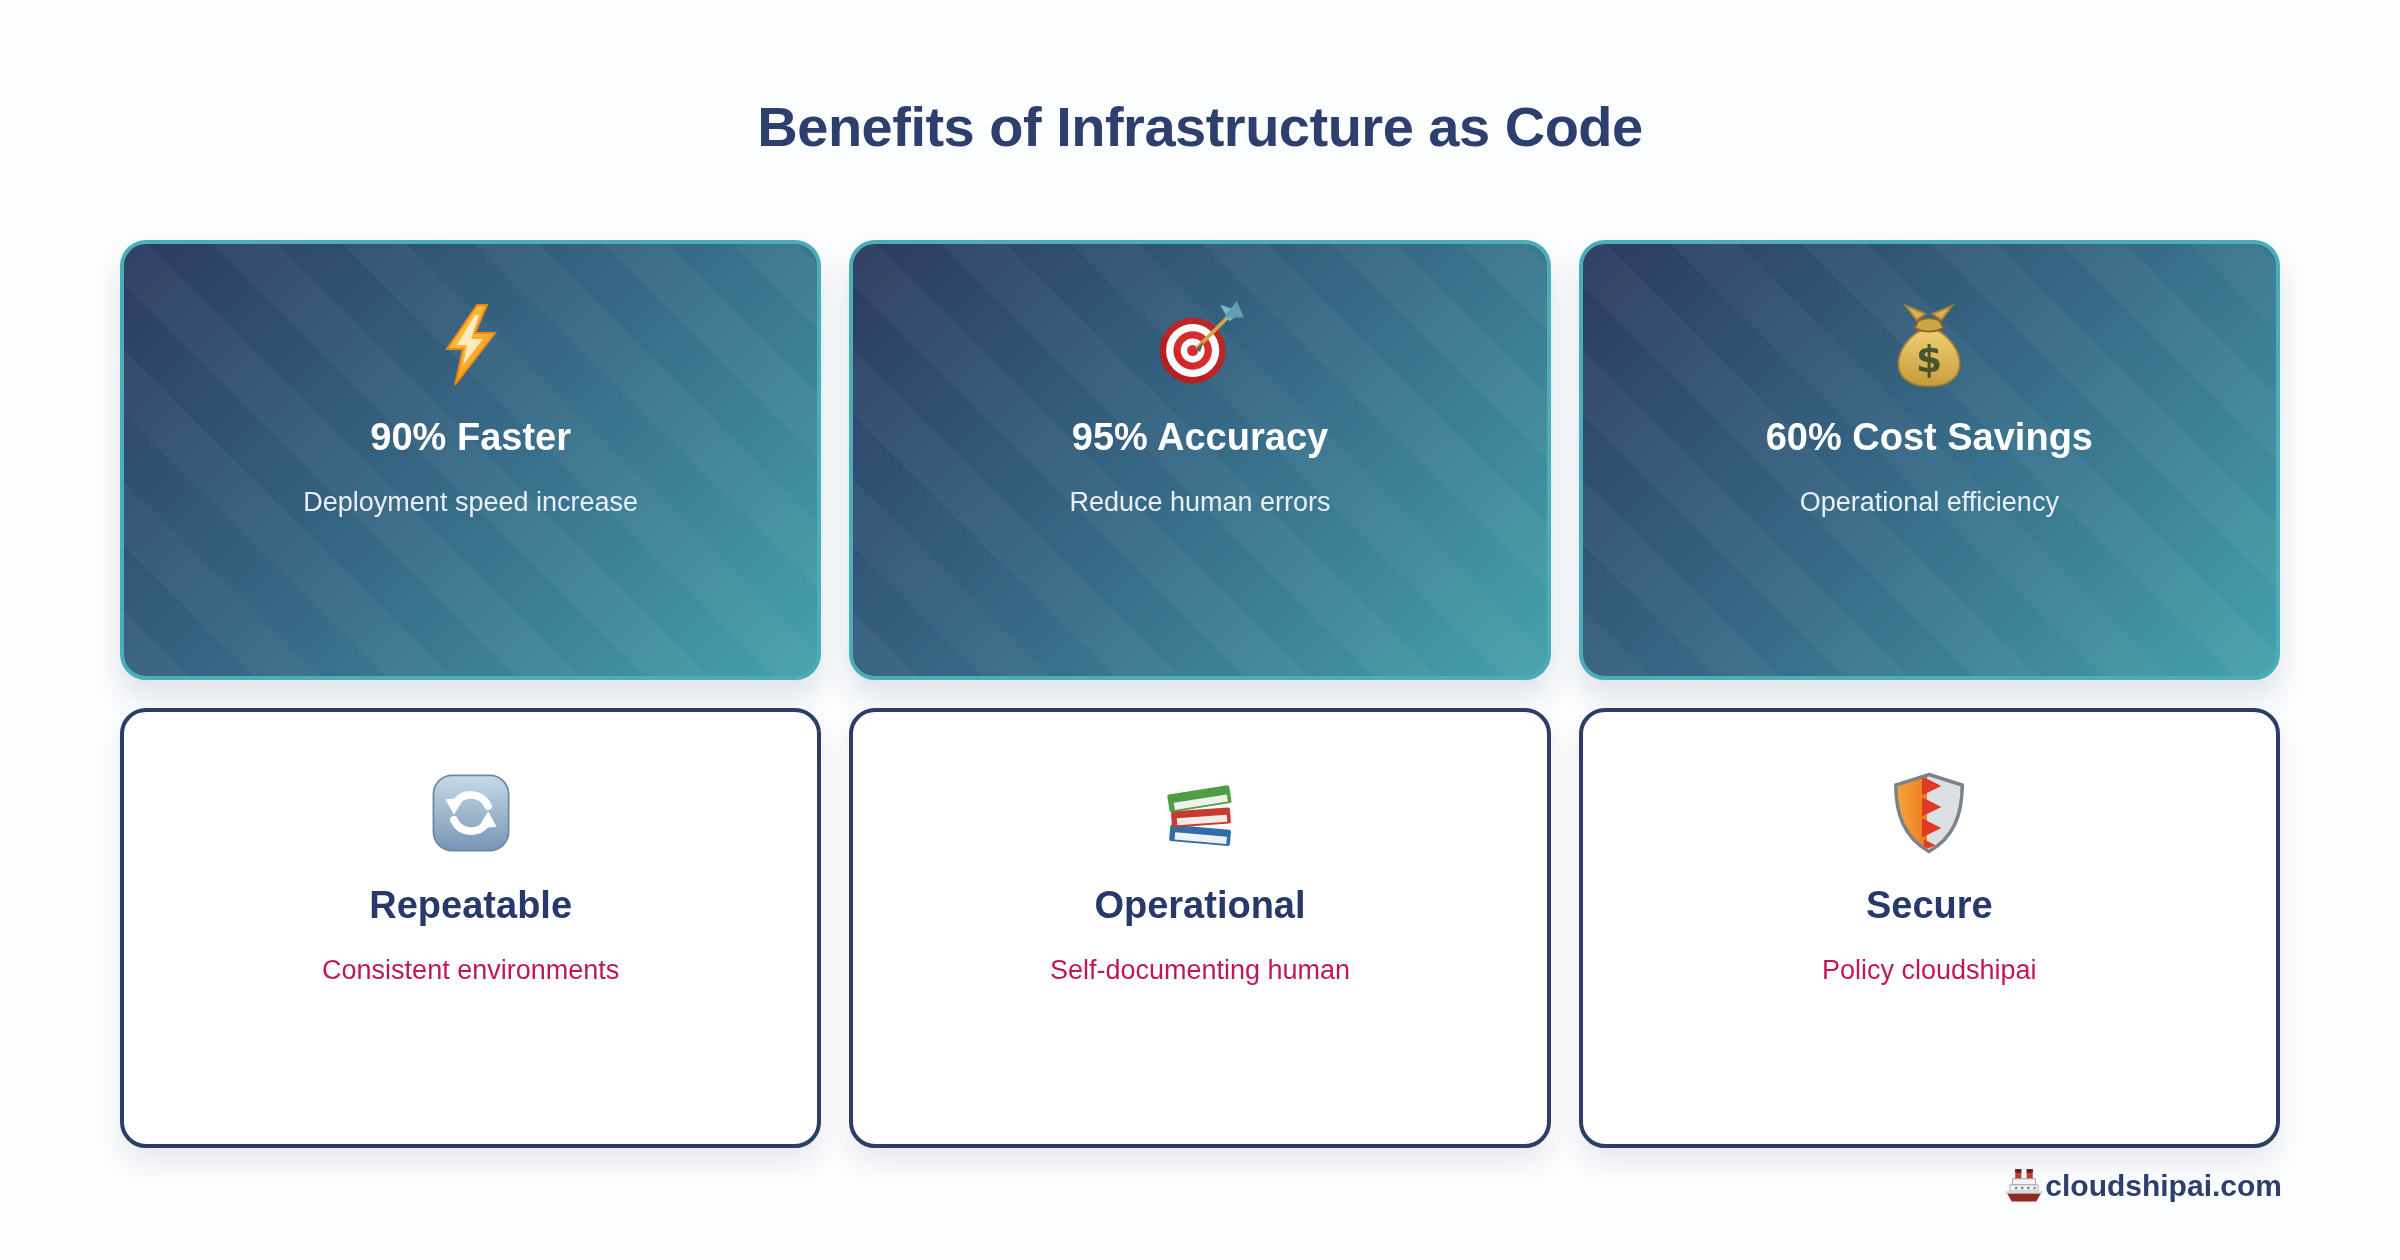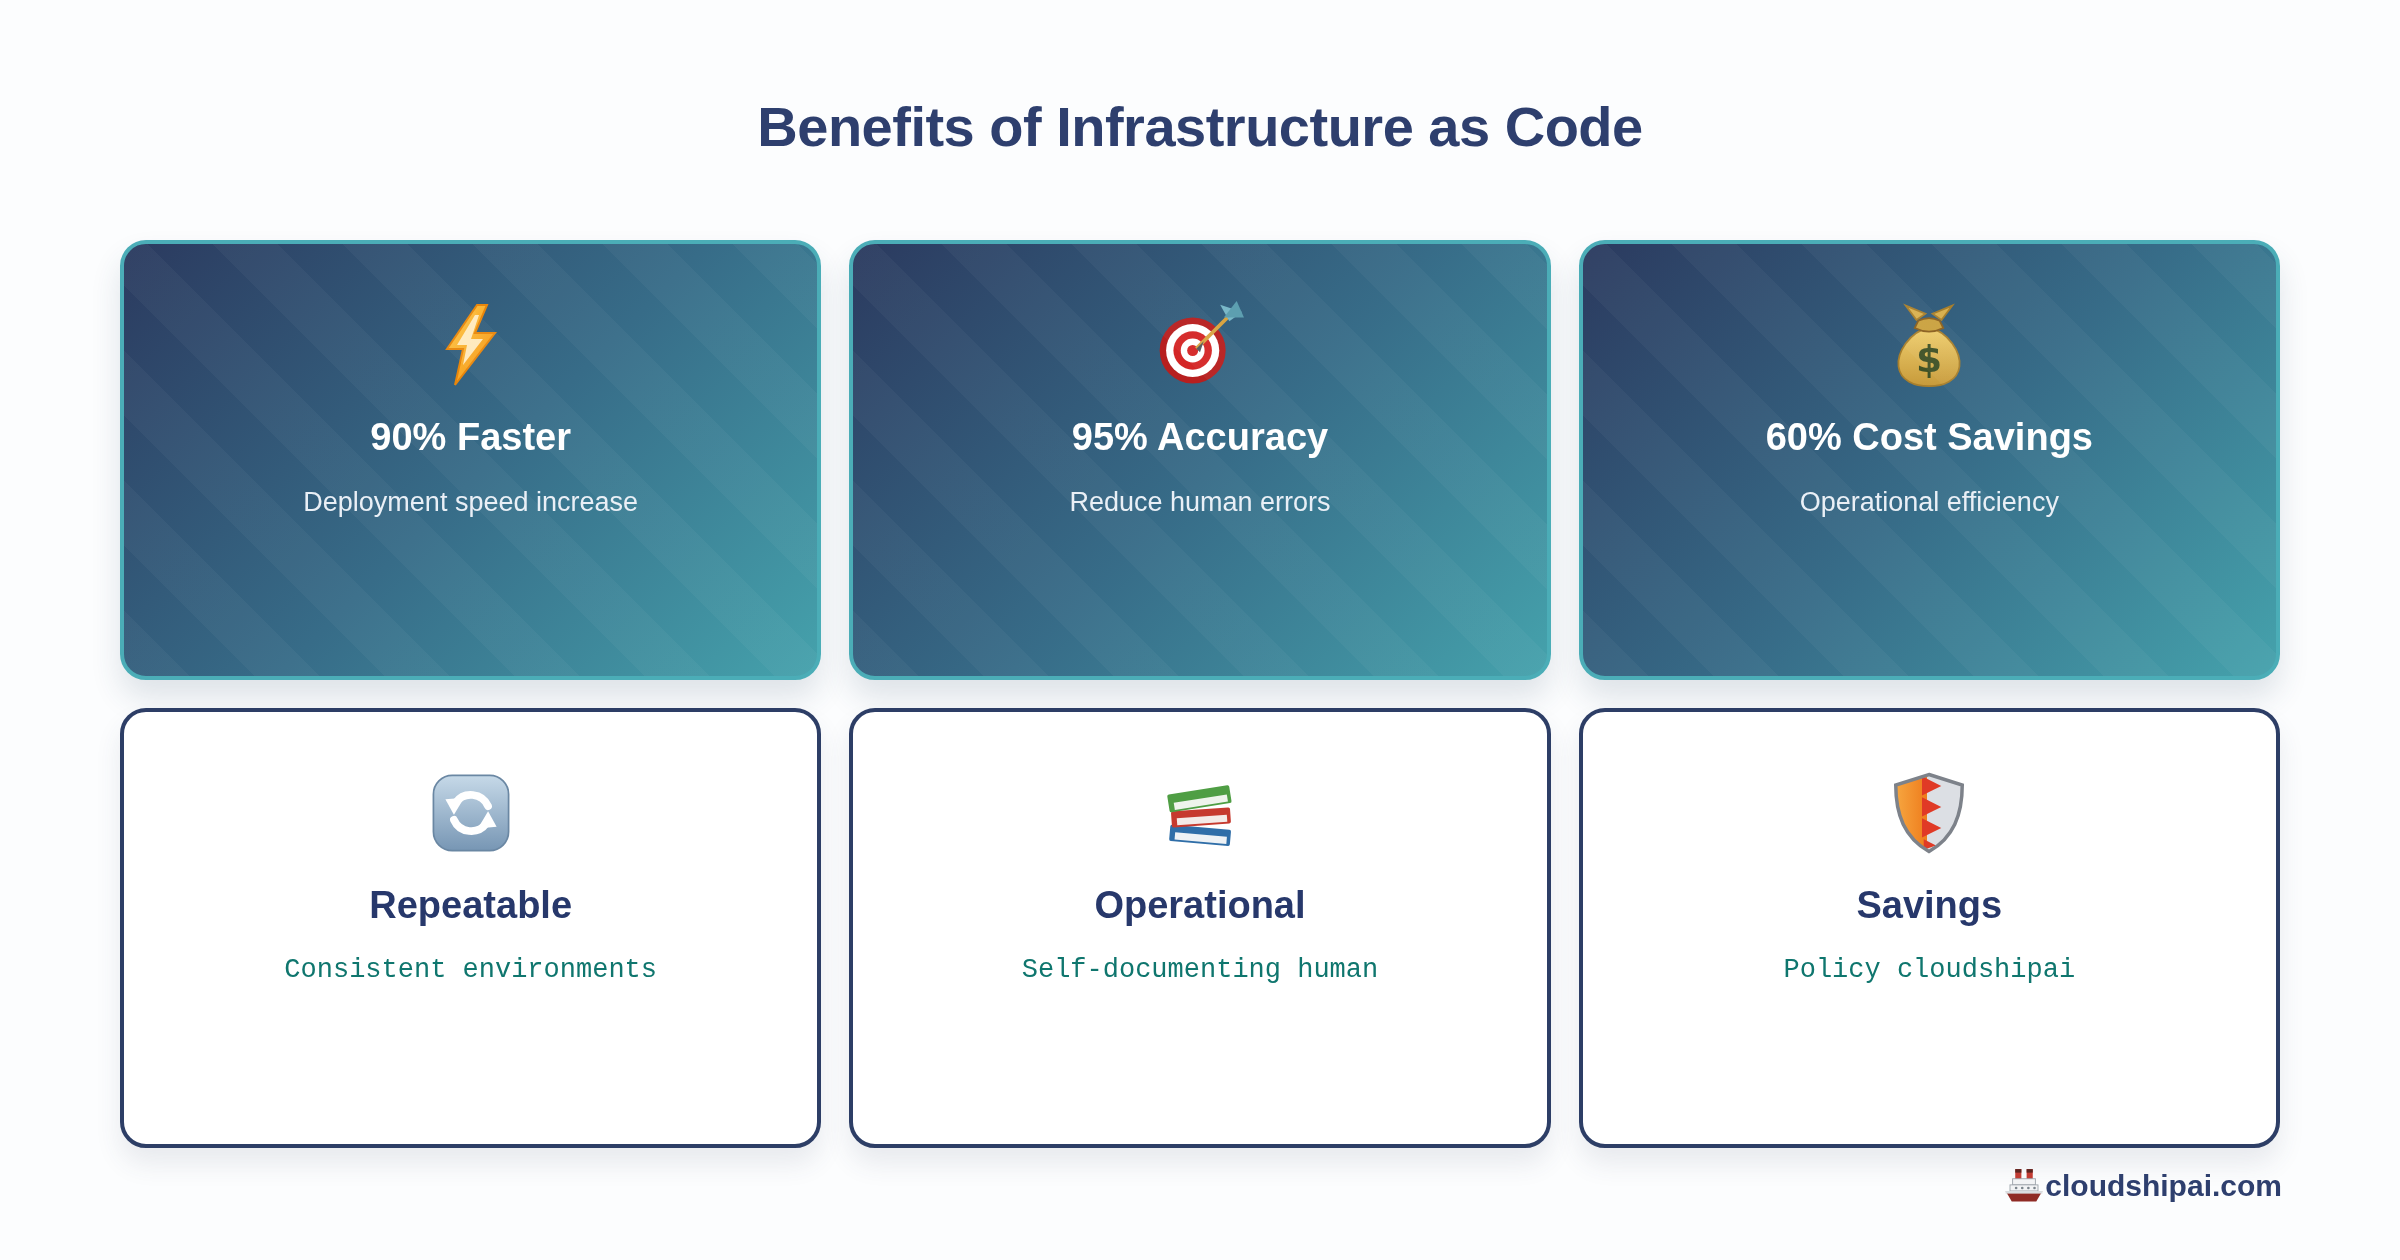--- a/index.html
+++ b/index.html
@@ -78,21 +78,21 @@
     font-weight: 700;
   }
   .card.gradient .card-title { color: #ffffff; }
   .card.outline  .card-title { color: #27386b; }
   .card-subtitle {
     margin-top: 28px;
     font-size: 27px;
     font-weight: 400;
   }
   .card.gradient .card-subtitle { color: #e9eff6; }
-  .card.outline  .card-subtitle { color: #0f766e; font-family: Liberation Mono, monospace; }
+  .card.outline  .card-subtitle { color: #be185d; }
   .footer {
     position: absolute;
     top: 1163px;
     right: 118px;
     display: flex;
     align-items: center;
     gap: 0;
     cursor: pointer;
   }
   .footer .brand {
@@ -222,21 +222,21 @@
             <rect x="0" y="0" width="46" height="96" fill="url(#g-orange)"></rect>
             <rect x="46" y="0" width="50" height="96" fill="#dcdfe4"></rect>
             <polygon points="40,6 62,17 40,28" fill="#e03a26"></polygon>
             <polygon points="40,30 62,41 40,52" fill="#e03a26"></polygon>
             <polygon points="40,54 62,65 40,76" fill="#e03a26"></polygon>
             <polygon points="42,78 56,85 42,90" fill="#e03a26"></polygon>
           </g>
           <path d="M48 4 L86 16 C86 50 76 76 48 92 C20 76 10 50 10 16 Z" fill="none" stroke="#7d828a" stroke-width="4"></path>
         </svg>
       </div>
-      <div class="card-title">Savings</div>
+      <div class="card-title">Secure</div>
       <div class="card-subtitle">Policy cloudshipai</div>
     </div>
 
   </div>
 
   <div class="footer">
     <span>
       <svg viewBox="0 0 48 48" width="42" height="42" aria-hidden="true">
         <rect x="14" y="7" width="7" height="13" fill="#c23b33"></rect>
         <rect x="27" y="7" width="7" height="13" fill="#c23b33"></rect>

